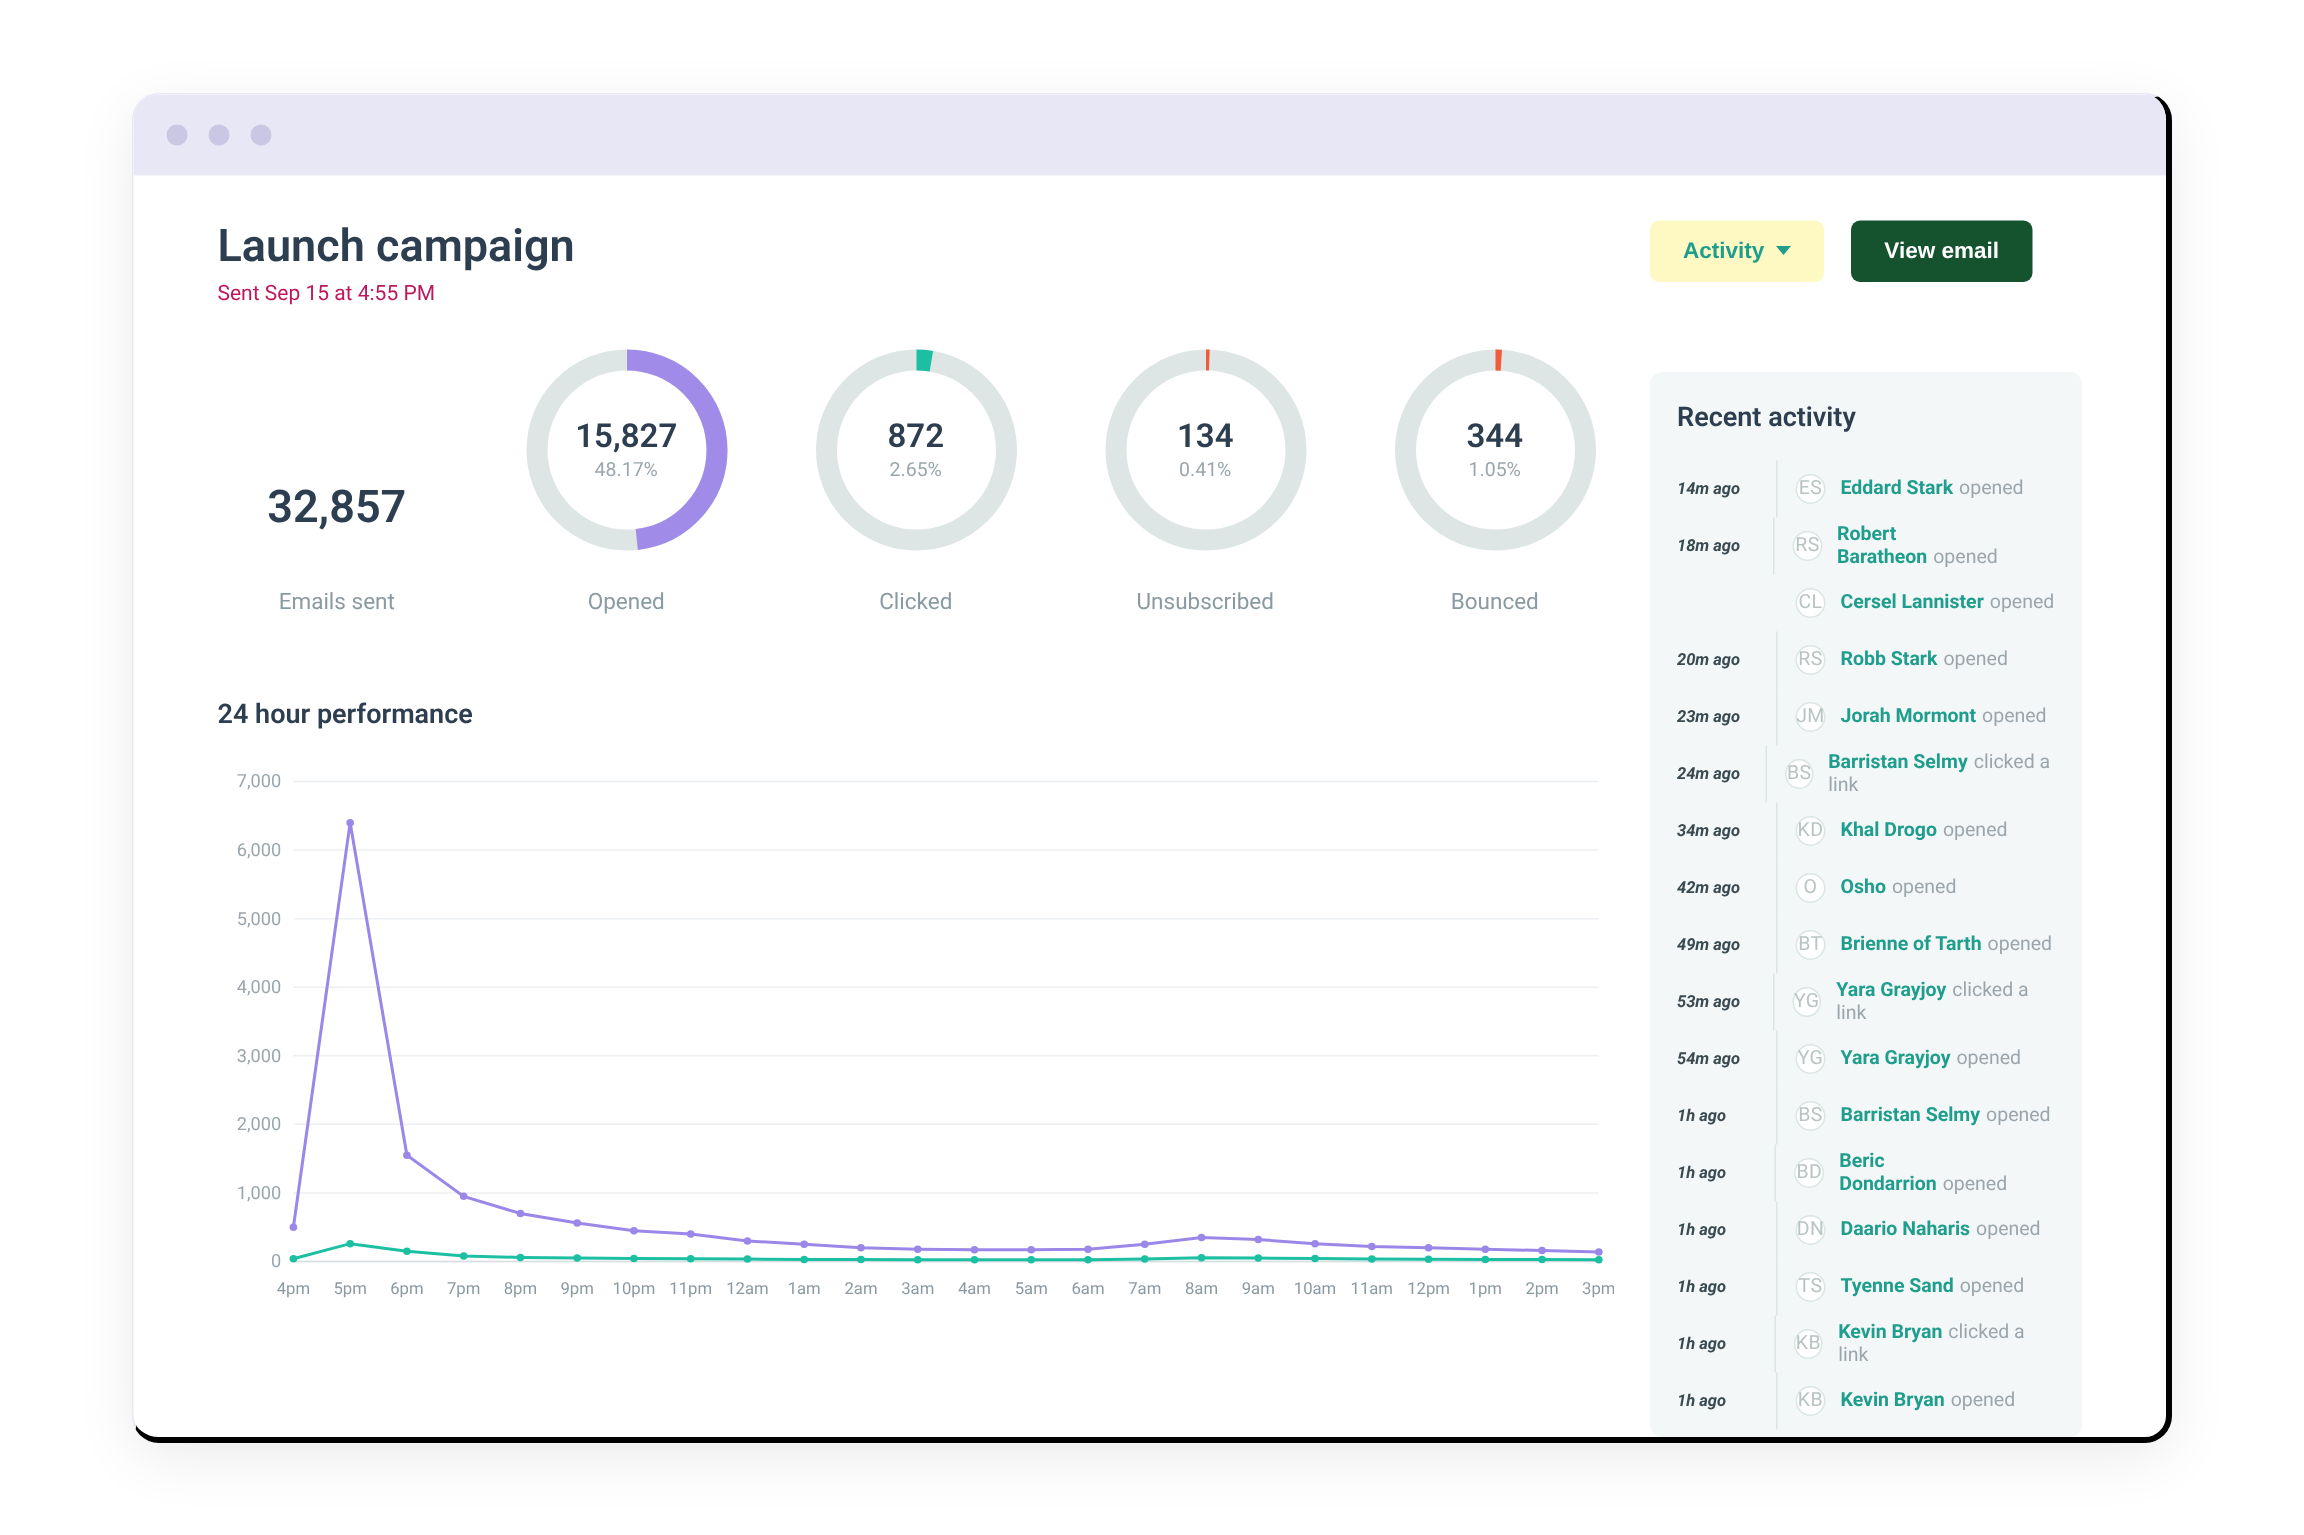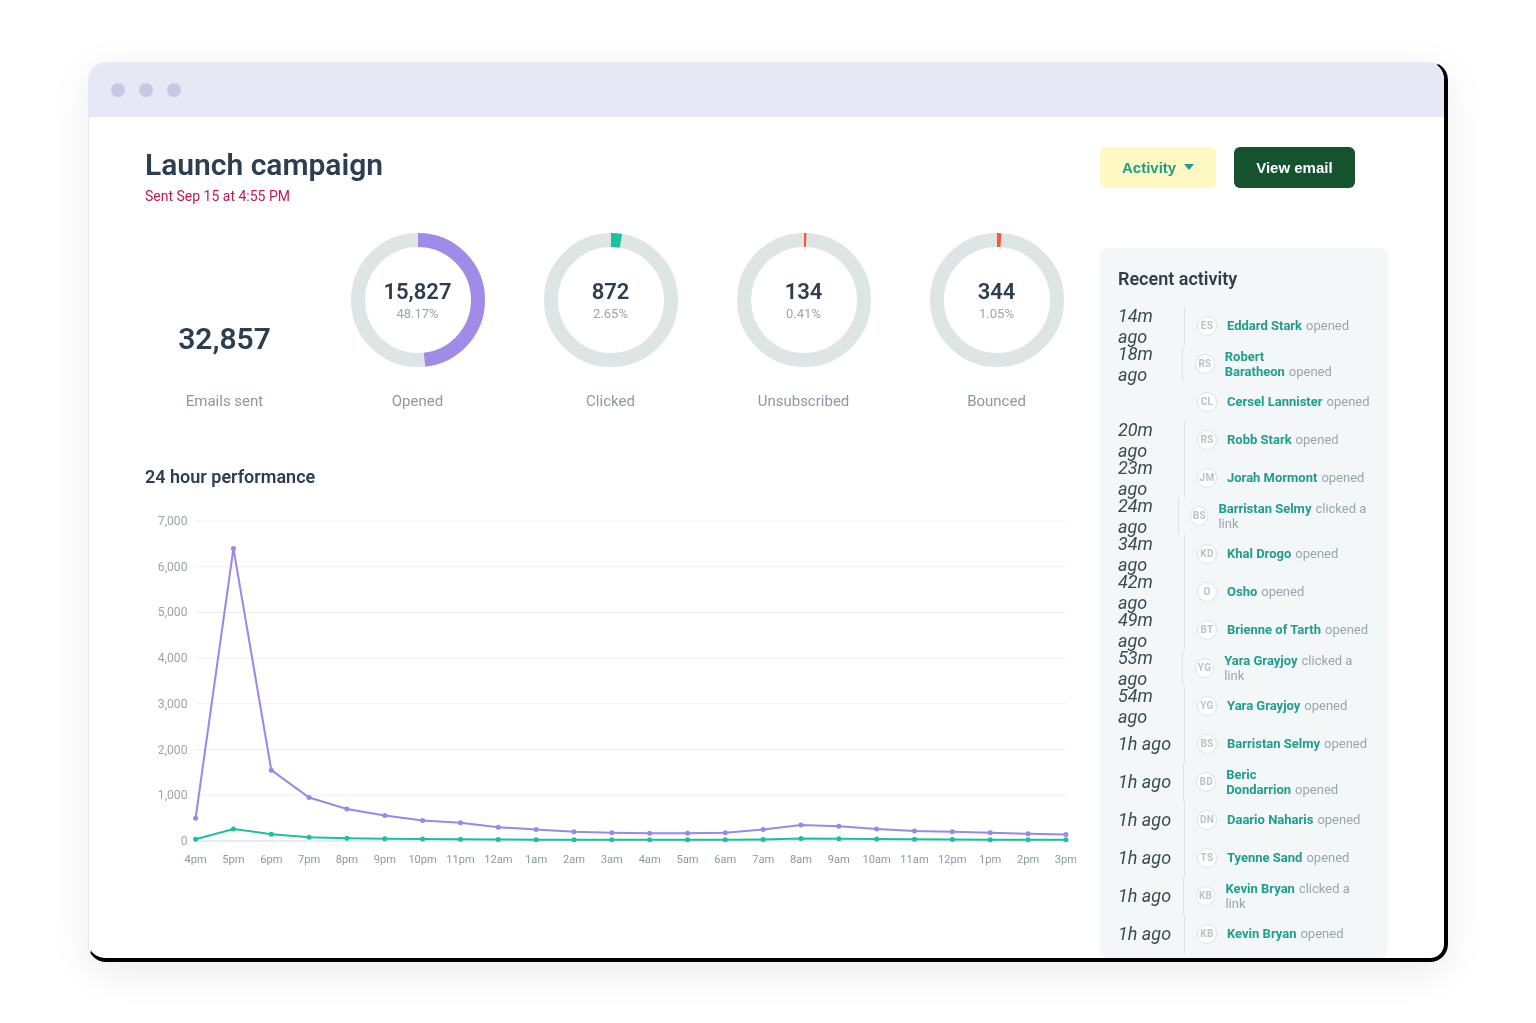--- a/index.html
+++ b/index.html
@@ -84,24 +84,24 @@
 .series1 { fill: none; stroke: #9b87e8; stroke-width: 2; }
 .series2 { fill: none; stroke: #1dbfa3; stroke-width: 2; }
 .pt1 { fill: #9b87e8; }
 .pt2 { fill: #1dbfa3; }
 
 
 .panel { background: #f3f7f7; border-radius: 8px; padding: 20px 18px; margin-top: 60px; flex: 1; overflow: hidden; }
 .panel-title { font-size: 18px; font-weight: 600; color: #2c3e50; margin-bottom: 18px; }
 .act-list { display: flex; flex-direction: column; gap: 0; position: relative; }
 .act-row { display: flex; align-items: center; gap: 10px; height: 38px; font-size: 13px; }
-.act-time { width: 56px; font-style: italic; font-weight: 400; color: #3a4a52; font-size: 18px; }
+.act-time { width: 56px; font-style: italic; font-weight: 700; color: #3a4a52; font-size: 11px; }
 .act-line { width: 1px; align-self: stretch; background: #dbe5e4; margin-right: 2px; }
 .act-line.blank { background: transparent; }
-.avatar { width: 20px; height: 20px; border-radius: 50%; border: 1px solid #dbe5e4; display: flex; align-items: center; justify-content: center; font-size: 10px; font-weight: 700; color: #b8c4c2; letter-spacing: 0.3px; background: #fff; }
+.avatar { width: 20px; height: 20px; border-radius: 50%; border: 1px solid #dbe5e4; display: flex; align-items: center; justify-content: center; font-size: 13px; font-weight: 400; color: #b8c4c2; letter-spacing: 0.3px; background: #fff; }
 .act-name { color: #1f9d8d; font-weight: 700; }
 .act-verb { color: #9aa6ac; margin-left: 4px; }
 </style>
 </head>
 <body>
 
 <div class="frame">
   <div class="titlebar">
     <div class="dot"></div>
     <div class="dot"></div>

